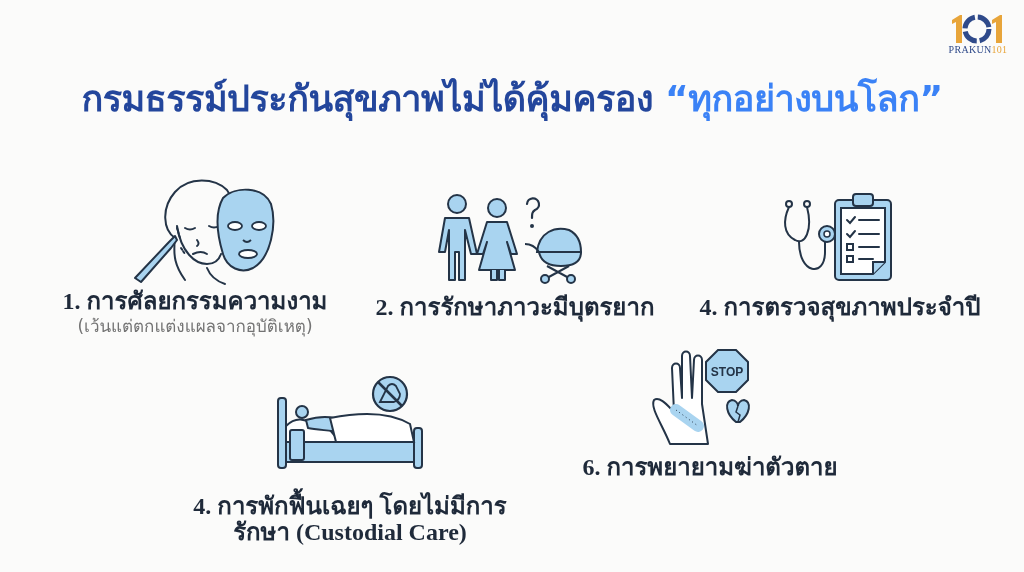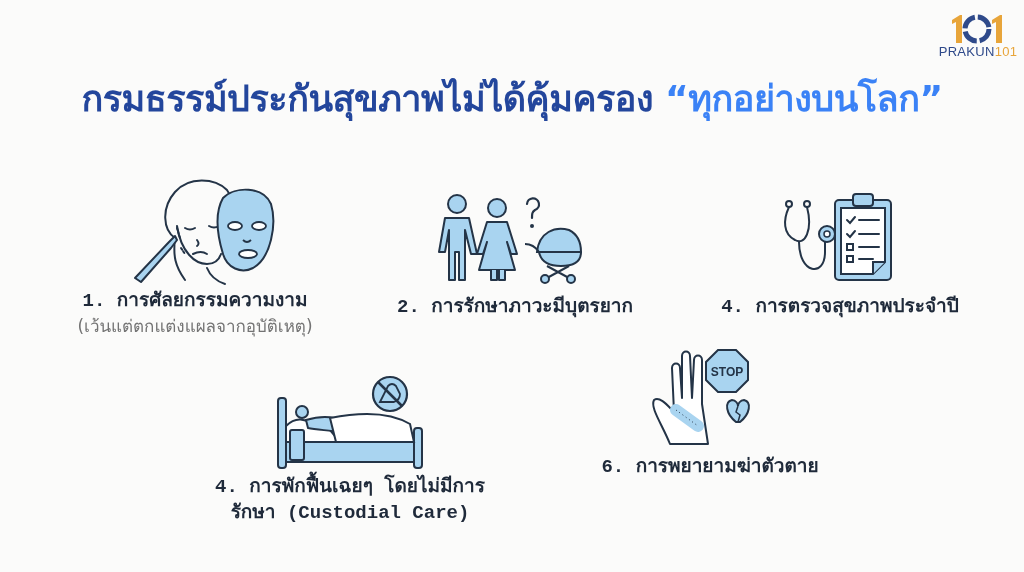--- a/index.html
+++ b/index.html
@@ -6,34 +6,34 @@
   body {
     width:1024px; height:572px; overflow:hidden;
     background:#fbfbfa;
     font-family:"DejaVu Sans", "Liberation Sans", sans-serif;
     position:relative;
     color:#1f2a3a;
   }
   .logo { position:absolute; left:938px; top:12px; width:80px; text-align:center; }
   .logo-num { position:relative; height:34px; }
   .logo-num svg { display:block; margin:0 auto; }
-  .logo-text { font-family:Liberation Sans, sans-serif; font-size:13px; color:#2f4a8a; letter-spacing:0.3px; margin-top:-2px; }
+  .logo-text { font-family:Liberation Serif, serif; font-size:10px; color:#2f4a8a; letter-spacing:0.3px; margin-top:-2px; }
   .logo-text .accent { color:#e8a53a; }
 
   .title {
     position:absolute; left:0; right:0; top:70px; text-align:center;
     font-family:"DejaVu Sans", sans-serif; font-weight:bold; font-size:36px;
     color:#23469c; letter-spacing:-0.5px; white-space:nowrap;
   }
   .title .hl { color:#3b82f6; }
 
   .item { position:absolute; text-align:center; }
   .item .icon { display:block; margin:0 auto; }
   .item .label {
-    font-family:Liberation Mono, monospace; font-weight:bold; font-size:19px; color:#1f2a3a;
+    font-family:Liberation Serif, serif; font-weight:bold; font-size:24px; color:#1f2a3a;
     line-height:26px; white-space:nowrap;
   }
   .item .sub { font-family:"DejaVu Sans", sans-serif; font-size:17px; color:#737373; line-height:24px; white-space:nowrap; }
 </style>
 </head>
 <body>
 
 <div class="logo">
   <div class="logo-num">
     <svg width="60" height="34" viewBox="0 0 60 34">
@@ -122,21 +122,21 @@
     <path d="M108 10 L132 34" stroke="#243447" stroke-width="2.5"></path>
     <rect x="8" y="26" width="8" height="70" rx="3" fill="#a9d4f0" stroke="#243447" stroke-width="2"></rect>
     <rect x="144" y="56" width="8" height="40" rx="3" fill="#a9d4f0" stroke="#243447" stroke-width="2"></rect>
     <rect x="16" y="70" width="128" height="20" fill="#a9d4f0" stroke="#243447" stroke-width="2"></rect>
     <path d="M16 54 C30 40 40 52 60 58 L70 70 L16 70 Z" fill="#fff" stroke="#243447" stroke-width="2"></path>
     <ellipse cx="32" cy="40" rx="6" ry="6" fill="#a9d4f0" stroke="#243447" stroke-width="2"></ellipse>
     <path d="M36 48 C50 44 64 44 74 50 L70 60 C58 58 46 58 38 56 Z" fill="#a9d4f0" stroke="#243447" stroke-width="2"></path>
     <path d="M60 46 C90 40 120 40 140 52 L144 70 L66 70 Z" fill="#fff" stroke="#243447" stroke-width="2"></path>
     <rect x="20" y="58" width="14" height="30" rx="2" fill="#a9d4f0" stroke="#243447" stroke-width="2"></rect>
   </svg>
-  <div class="label" style="margin-top:2px;">4. การพักฟื้นเฉยๆ โดยไม่มีการ</div>
+  <div class="label" style="margin-top:21px;">4. การพักฟื้นเฉยๆ โดยไม่มีการ</div>
   <div class="label">รักษา (Custodial Care)</div>
 </div>
 
 <div class="item" style="left:560px; top:348px; width:300px;">
   <svg class="icon" width="120" height="100" viewBox="0 0 120 100">
     <path d="M20 96 C12 76 0 60 4 52 C10 48 18 58 24 64 L22 20 C22 14 30 14 30 20 L32 50 L32 8 C32 2 40 2 40 8 L42 50 L44 12 C44 6 52 6 52 12 L52 56 L58 96 Z" fill="#fff" stroke="#243447" stroke-width="2" stroke-linejoin="round"></path>
     <path d="M26 62 L48 78" stroke="#a9d4f0" stroke-width="12" stroke-linecap="round"></path>
     <path d="M26 62 L48 78" stroke="#243447" stroke-width="1" stroke-dasharray="1 3"></path>
     <polygon points="68,2 86,2 98,14 98,32 86,44 68,44 56,32 56,14" fill="#a9d4f0" stroke="#243447" stroke-width="2"></polygon>
     <text x="77" y="28" text-anchor="middle" font-family="Liberation Sans, sans-serif" font-weight="bold" font-size="12" fill="#243447">STOP</text>

